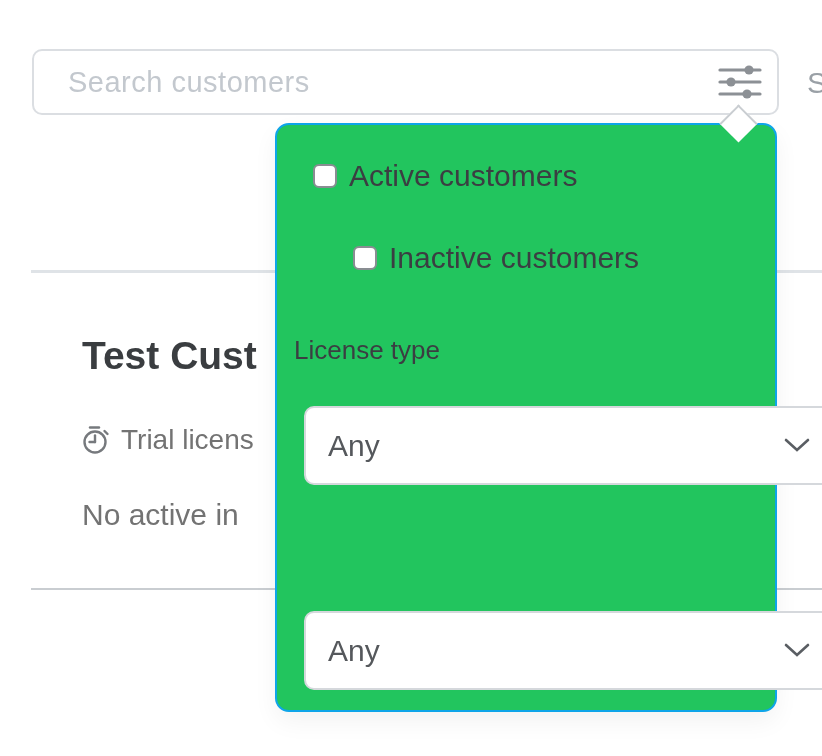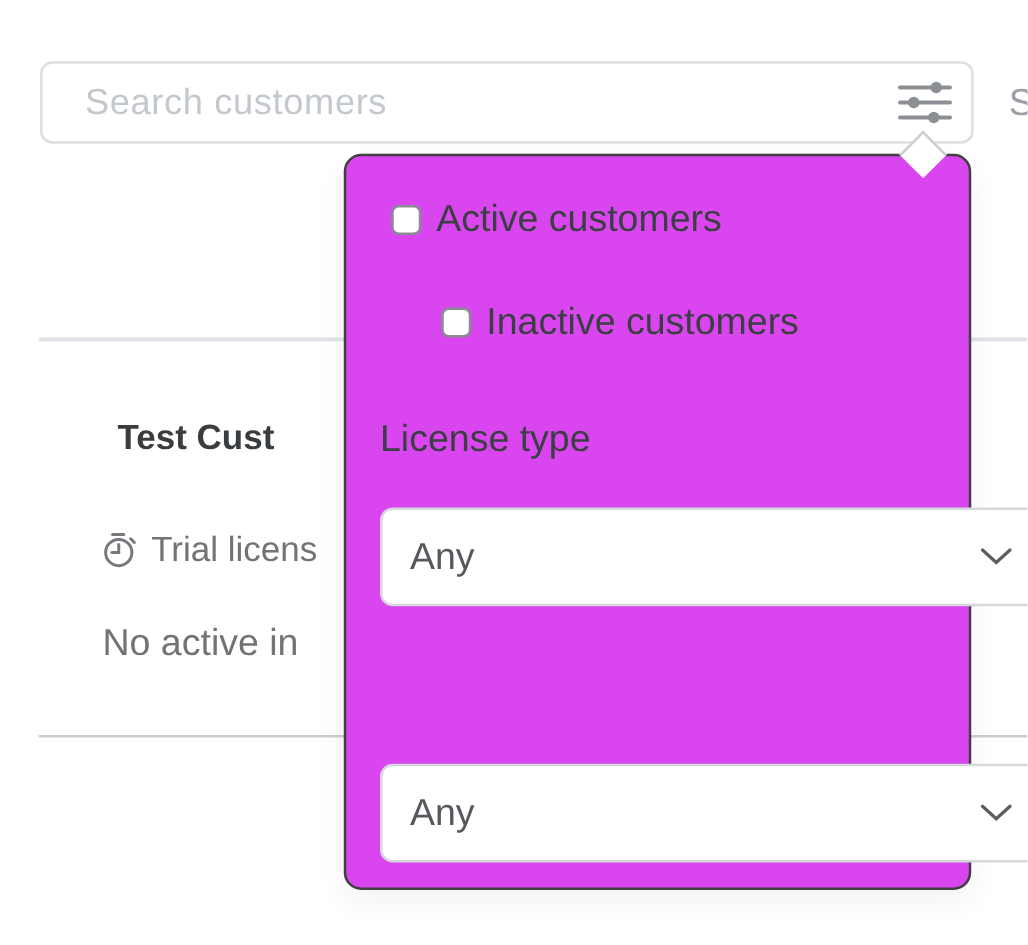--- a/index.html
+++ b/index.html
@@ -17,42 +17,42 @@
   .filter-btn { width:58px; height:52px; border:none; background:transparent; cursor:pointer;
                 display:flex; align-items:center; justify-content:center; margin-right:8px; }
 
   
   .sort-fragment { position:absolute; left:807px; top:66px; font-size:30px; color:#9aa0a6;
                    white-space:nowrap; }
 
   
   .divider-1 { position:absolute; left:31px; top:270px; width:791px; height:3px; background:#dfe3e7; }
   .divider-2 { position:absolute; left:31px; top:588px; width:791px; height:2px; background:#c9cdd1; }
-  .customer-name { position:absolute; left:82px; top:334px; font-size:28px; font-weight:700;
-                   color:#3a3d40; white-space:nowrap;margin-left:12px; }
+  .customer-name { position:absolute; left:82px; top:334px; font-size:39px; font-weight:700;
+                   color:#3a3d40; white-space:nowrap; }
   .license-row { position:absolute; left:82px; top:424px; display:flex; align-items:center;
                  color:#737373; font-size:28px; white-space:nowrap; }
   .license-row .ticon { margin-right:11px; display:inline-flex; }
   .status-text { position:absolute; left:82px; top:498px; font-size:30px; color:#737373;
                  white-space:nowrap; }
 
   
   .filter-panel { position:absolute; left:275px; top:123px; width:502px; height:589px;
-                  background:#d946ef; border:2px solid #404040; border-radius:14px;
+                  background:#22c55e; border:2px solid #0ea5e9; border-radius:14px;
                   box-shadow:0 10px 24px rgba(0,0,0,0.05); z-index:2;text-align:right; }
   .panel-caret { position:absolute; left:448px; top:-15px; width:27px; height:27px;
                  background:#fff; border-top:2px solid #c9cdd1; border-left:2px solid #c9cdd1;
                  transform:rotate(45deg); z-index:3; }
   .chk-row { position:absolute; left:36px; display:flex; align-items:center; cursor:pointer; }
   .chk-row.r1 { top:34px; }
   .chk-row.r2 { top:116px;padding-left:40px; }
   .chk-box { width:24px; height:24px; border:2px solid #898d92; border-radius:6px;
              background:#fff; margin-right:12px; flex:0 0 auto; }
   .chk-label { font-size:30px; color:#3b3e42; white-space:nowrap; }
-  .field-label { position:absolute; left:27px; font-size:30px; color:#3b3e42; white-space:nowrap; }
+  .field-label { position:absolute; left:17px; font-size:26px; color:#3b3e42; white-space:nowrap; }
   .field-label.f1 { top:210px; }
   .field-label.f2 { top:415px; }
   .select-box { position:absolute; left:27px; width:528px; height:79px;
                 border:2px solid #d5d8dc; border-radius:10px; background:#fff;
                 display:flex; align-items:center; justify-content:space-between;
                 padding:0 20px 0 22px; cursor:pointer; }
   .select-box.s1 { top:281px; }
   .select-box.s2 { top:486px; }
   .select-value { font-size:30px; color:#55585c; }
 </style>

